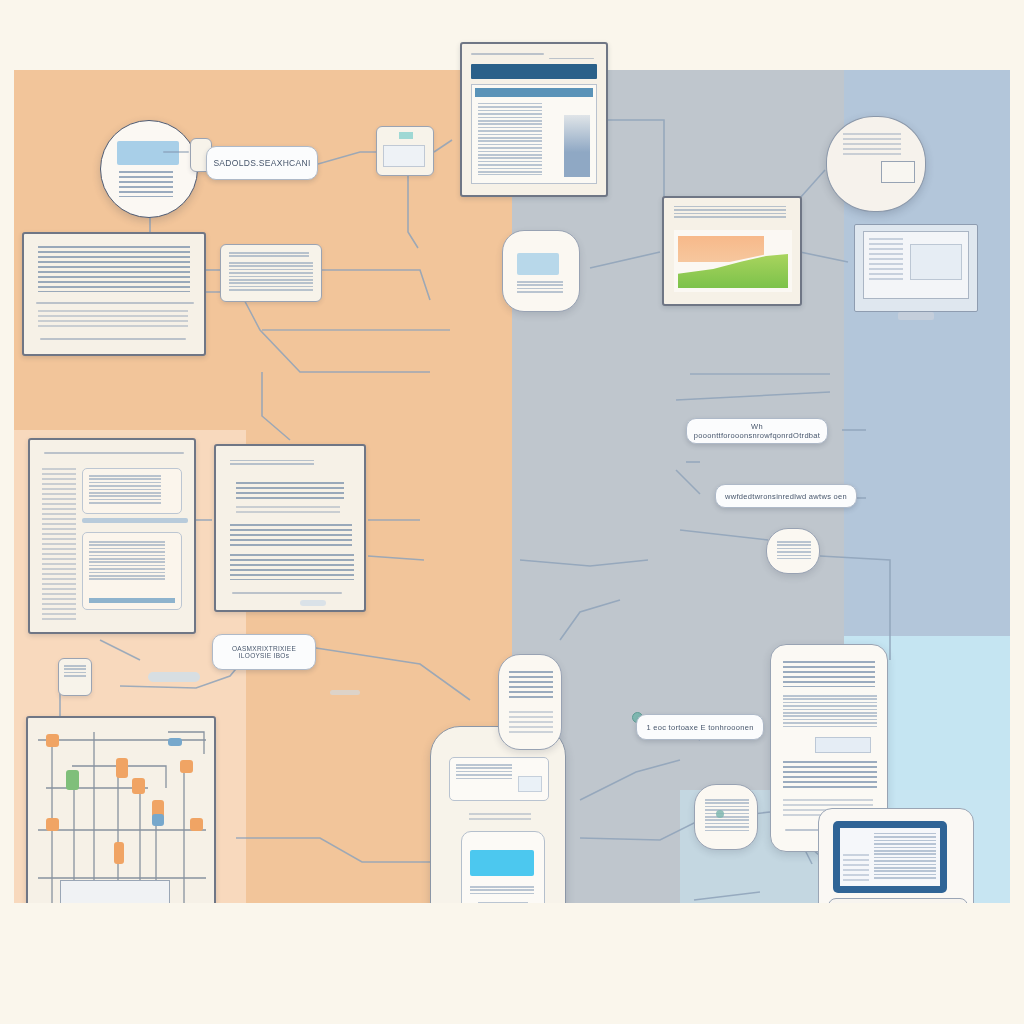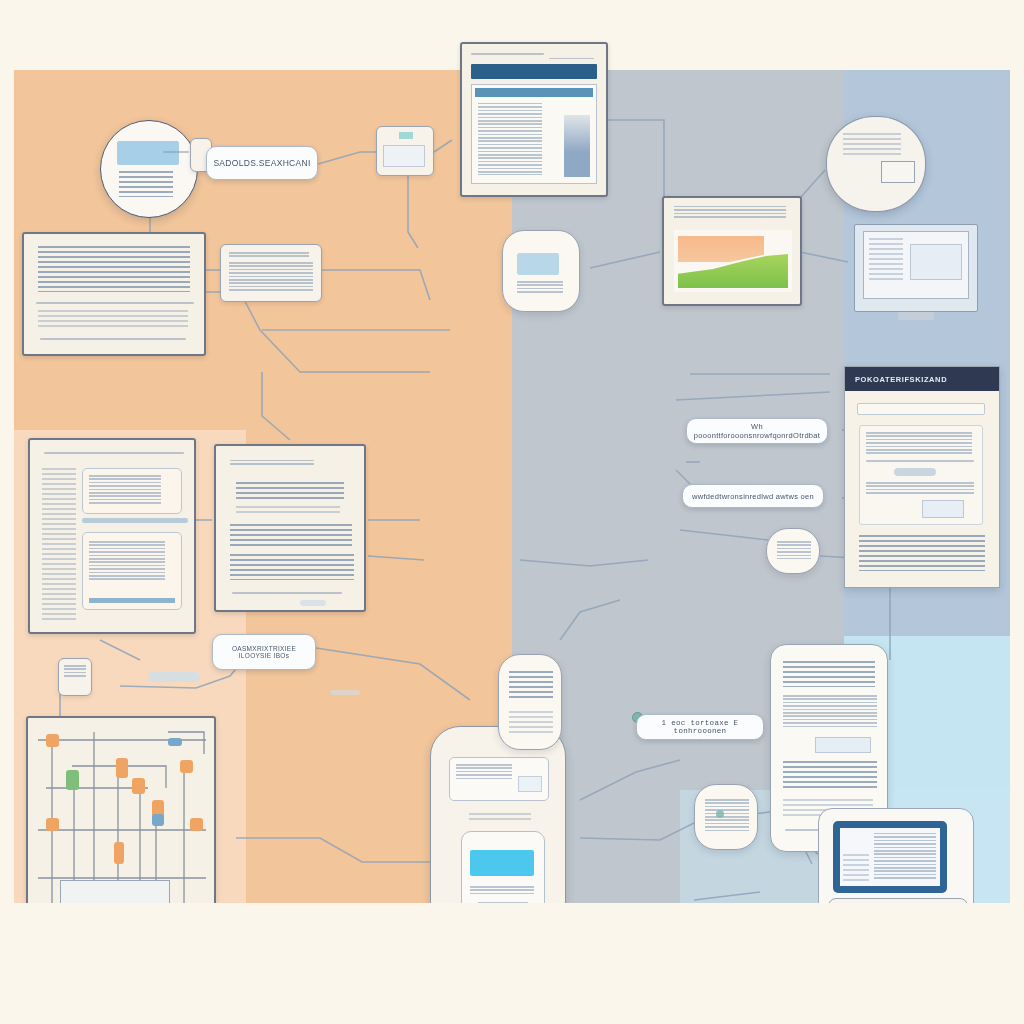--- a/index.html
+++ b/index.html
@@ -232,35 +232,23 @@
     <div class="node stripes faint" style="position:absolute;left:14px;top:76px;width:150px;height:18px;"></div>
     <div class="line sm" style="position:absolute;left:16px;top:104px;width:146px;"></div>
   </div>
 
   <div class="node panel-soft blurwrap" style="left:220px;top:244px;width:102px;height:58px;padding:6px;">
     <div class="node stripes tight" style="position:absolute;left:8px;top:7px;width:80px;height:5px;"></div>
     <div class="node stripes tight" style="position:absolute;left:8px;top:17px;width:84px;height:30px;"></div>
   </div>
 
 
-  <div class="node blurwrap" style="left:844px;top:366px;width:156px;height:222px;background:#f6f2e8;border:1.4px solid #9aa4b3;box-shadow:0 3px 8px rgba(40,50,70,.18);">
-    <div class="titlebar" style="height:24px;display:flex;align-items:center;padding-left:10px;font-size:7.5px;letter-spacing:.6px;font-weight:bold;">POKOATERIFSKIZAND</div>
-    <div class="node" style="position:absolute;left:12px;top:36px;width:128px;height:12px;background:#fbf8f2;border:1px solid #c0c9d6;border-radius:2px;"></div>
-    <div class="node" style="position:absolute;left:14px;top:58px;width:124px;height:100px;background:#faf7f0;border:1px solid #cbd3de;border-radius:3px;">
-      <div class="node stripes tight" style="position:absolute;left:6px;top:6px;width:106px;height:22px;"></div>
-      <div class="line sm" style="position:absolute;left:6px;top:34px;width:108px;"></div>
-      <div class="node" style="position:absolute;left:34px;top:42px;width:42px;height:8px;background:#c9d6e2;border-radius:5px;"></div>
-      <div class="node stripes tight" style="position:absolute;left:6px;top:56px;width:108px;height:14px;"></div>
-      <div class="node" style="position:absolute;left:62px;top:74px;width:42px;height:18px;background:#e7eef5;border:1px solid #bcc8d6;"></div>
-    </div>
-    <div class="node stripes" style="position:absolute;left:14px;top:168px;width:126px;height:36px;"></div>
-  </div>
 
   <div class="pill" style="left:686px;top:418px;width:142px;height:26px;">Wh pooonttforooonsnrowfqonrdOtrdbat</div>
-  <div class="pill" style="left:682px;top:484px;width:142px;height:24px;">wwfdedtwronsinredlwd awtws oen</div>
+  <div class="pill" style="left:715px;top:484px;width:142px;height:24px;">wwfdedtwronsinredlwd awtws oen</div>
 
   <div class="node panel blurwrap" style="left:28px;top:438px;width:168px;height:196px;padding:8px;">
     <div class="line sm" style="position:absolute;left:14px;top:12px;width:140px;"></div>
     <div class="node stripes faint" style="position:absolute;left:12px;top:28px;width:34px;height:152px;"></div>
     <div class="node" style="position:absolute;left:52px;top:28px;width:100px;height:46px;background:#fbf5ec;border:1.2px solid #bcc6d2;border-radius:5px;">
       <div class="node stripes tight" style="position:absolute;left:6px;top:6px;width:72px;height:30px;"></div>
     </div>
     <div class="node" style="position:absolute;left:52px;top:78px;width:106px;height:5px;background:#b8cbdb;border-radius:2px;"></div>
     <div class="node" style="position:absolute;left:52px;top:92px;width:100px;height:78px;background:#fbf5ec;border:1.2px solid #bcc6d2;border-radius:5px;">
       <div class="node stripes tight" style="position:absolute;left:6px;top:8px;width:76px;height:40px;"></div>
@@ -335,21 +323,21 @@
     </div>
     <div class="node" style="position:absolute;left:30px;bottom:22px;width:76px;height:3px;background:#bfc9d6;border-radius:2px;"></div>
   </div>
 
   <div class="node card-round blurwrap" style="left:498px;top:654px;width:64px;height:96px;">
     <div class="node stripes" style="position:absolute;left:10px;top:16px;width:44px;height:30px;"></div>
     <div class="node stripes faint" style="position:absolute;left:10px;top:56px;width:44px;height:22px;"></div>
   </div>
 
   <div class="dot-teal" style="left:632px;top:712px;"></div>
-  <div class="pill" style="left:636px;top:714px;width:128px;height:26px;font-family:Liberation Mono, monospace;">1 eoc tortoaxe E tonhrooonen</div>
+  <div class="pill" style="left:636px;top:714px;width:128px;height:26px;">1 eoc tortoaxe E tonhrooonen</div>
 
   <div class="node blurwrap" style="left:770px;top:644px;width:118px;height:208px;background:#fbf9f4;border:1.6px solid #98a3b3;border-radius:16px;box-shadow:0 3px 8px rgba(40,50,70,.16);">
     <div class="node stripes" style="position:absolute;left:12px;top:16px;width:92px;height:26px;"></div>
     <div class="node stripes tight" style="position:absolute;left:12px;top:50px;width:94px;height:34px;"></div>
     <div class="node" style="position:absolute;left:44px;top:92px;width:56px;height:16px;background:#e5edf5;border:1px solid #bcc8d6;"></div>
     <div class="node stripes" style="position:absolute;left:12px;top:116px;width:94px;height:30px;"></div>
     <div class="node stripes faint" style="position:absolute;left:12px;top:154px;width:90px;height:20px;"></div>
     <div class="line sm" style="position:absolute;left:14px;top:184px;width:84px;"></div>
   </div>
 

